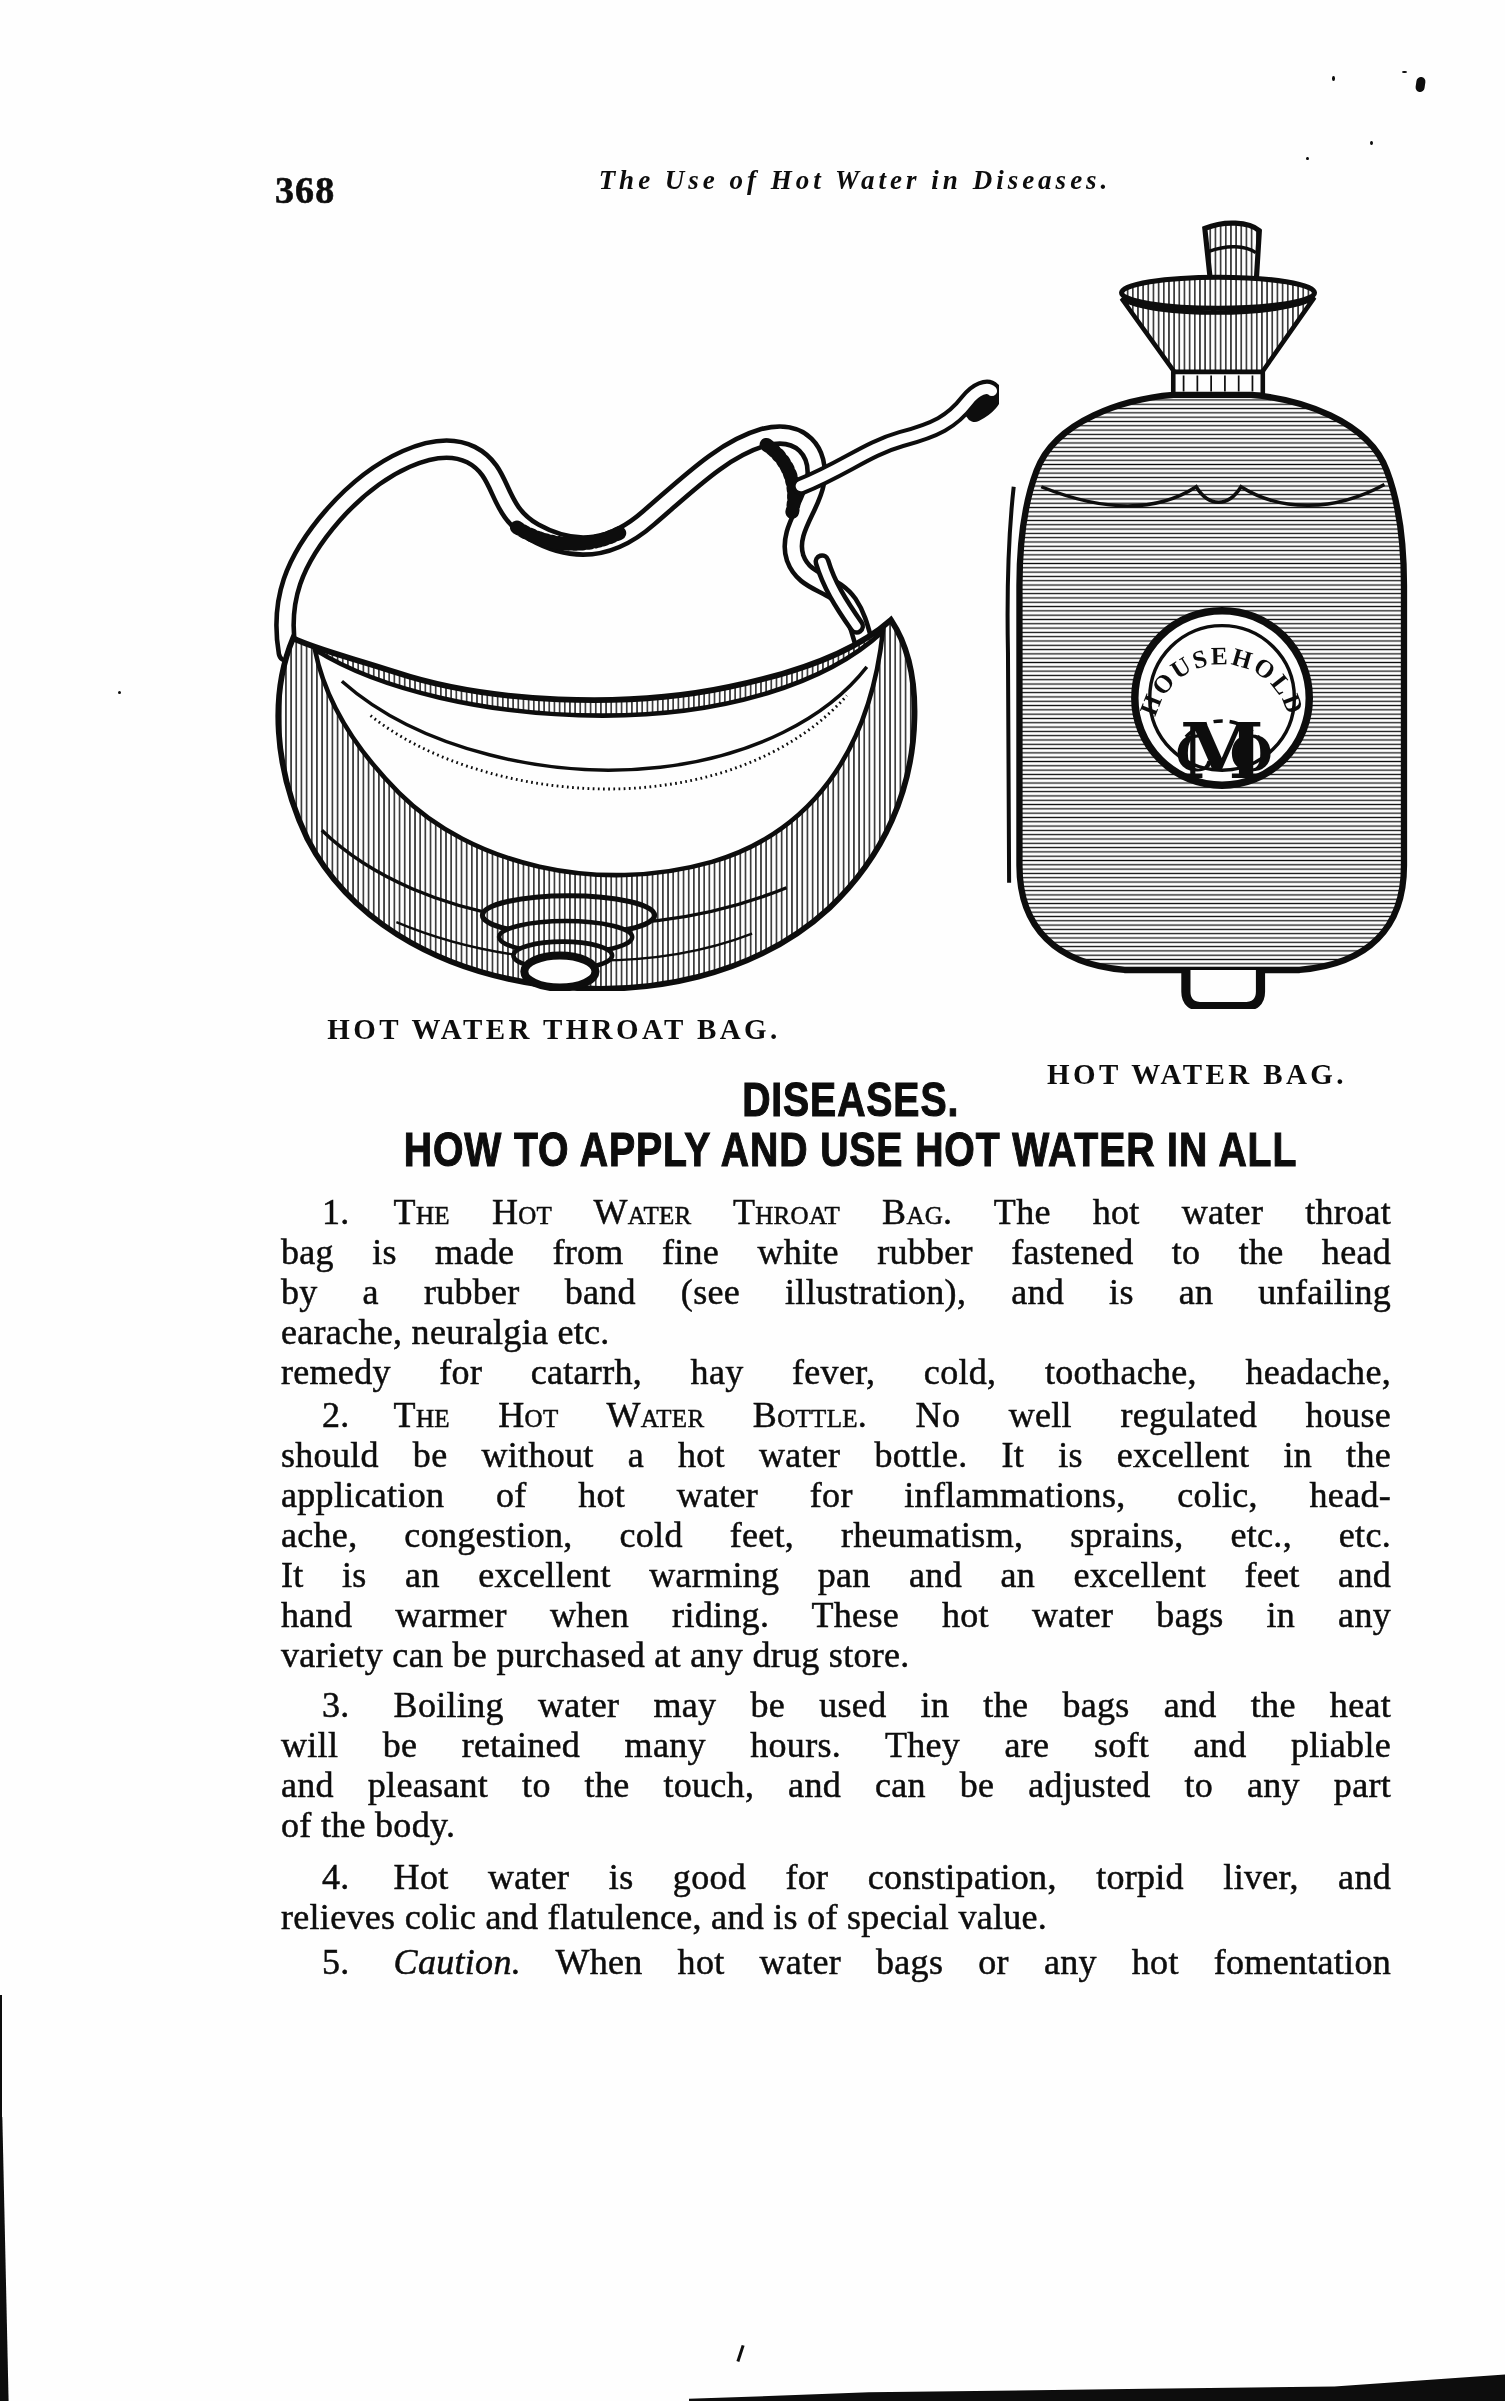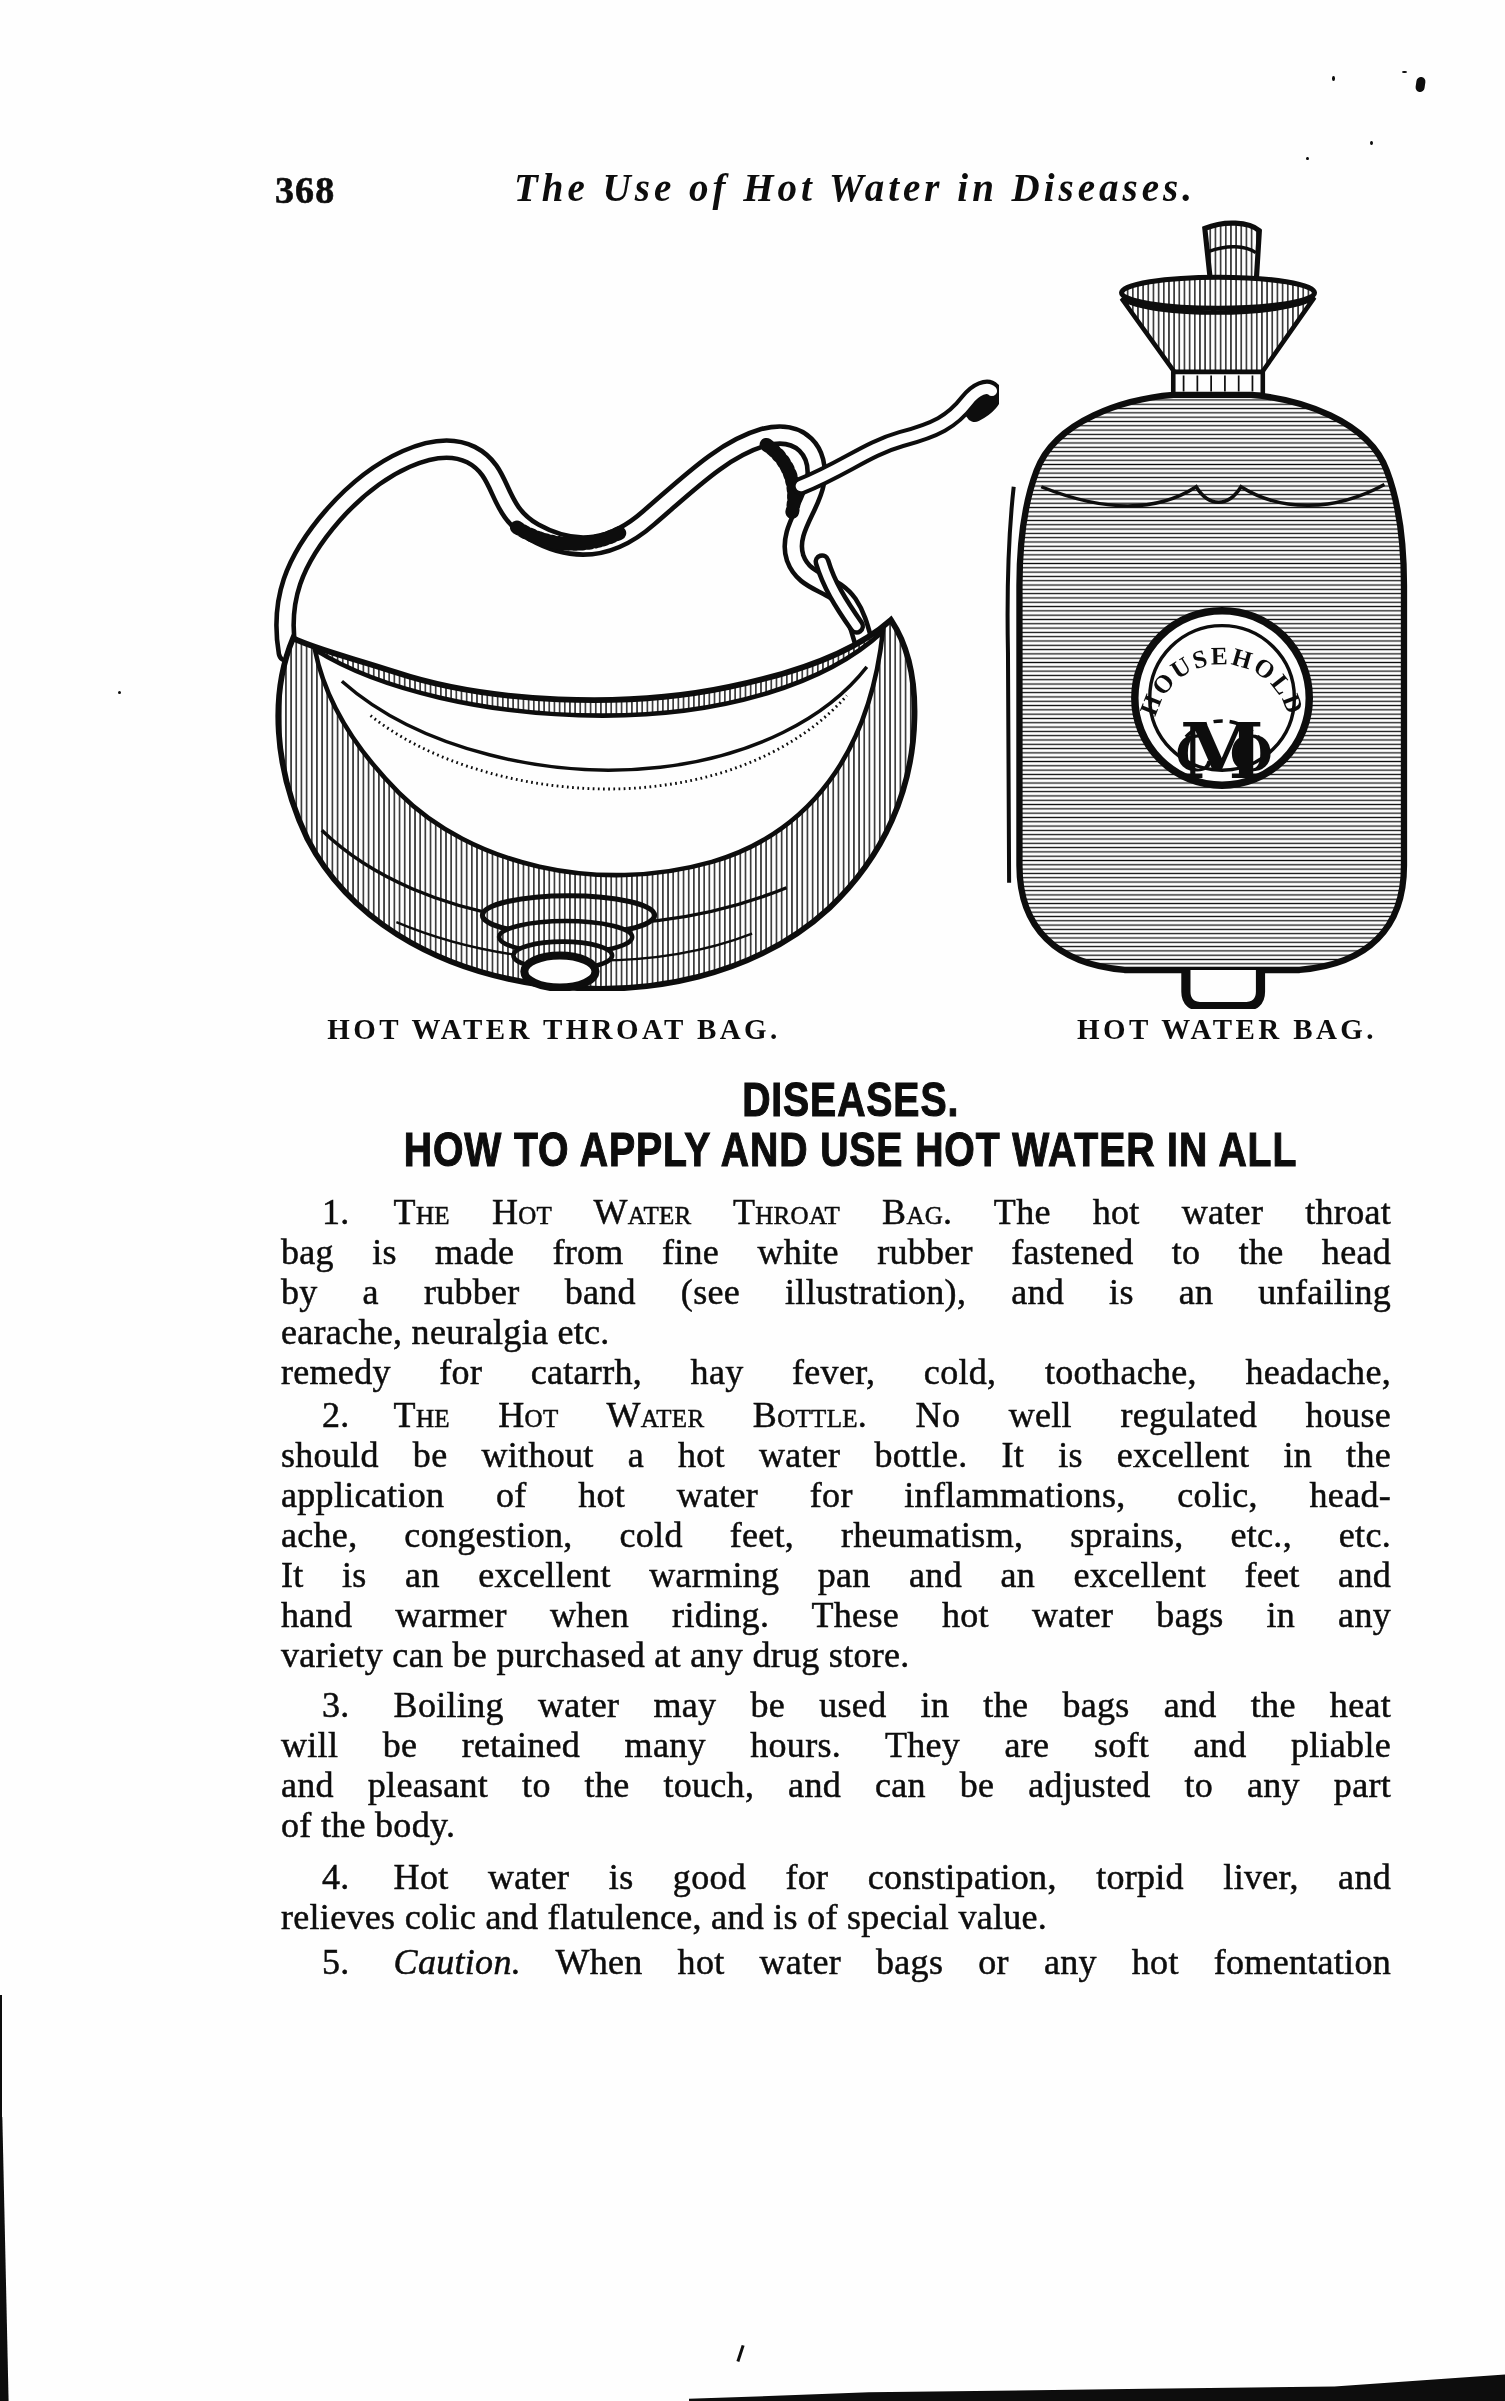--- a/index.html
+++ b/index.html
@@ -13,32 +13,32 @@
     color:#0d0d0d;
   }
   
   .pagenum{
     position:absolute;left:275px;top:168px;
     font-size:38px;font-weight:700;letter-spacing:1.1px;
     -webkit-text-stroke:0.6px #0d0d0d;
   }
   .runtitle{
     position:absolute;left:505px;top:165px;width:700px;
-    font-size:39px;font-style:italic;font-weight:700;
+    font-size:27px;font-style:italic;font-weight:700;
     letter-spacing:4px;text-align:center;white-space:nowrap;
   }
   
   .fig{position:absolute;}
   .caption{
     position:absolute;top:1013px;
     font-size:29px;font-weight:700;letter-spacing:3.4px;
     text-align:center;white-space:nowrap;
   }
   #cap1{left:321px;width:466px;}
-  #cap2{left:1057px;width:340px;}
+  #cap2{left:1027px;width:340px;margin-top:45px;}
   
   .heading{
     position:absolute;left:281px;top:1074px;width:1139px;
     text-align:center;
     font-family:"Liberation Sans",sans-serif;
     font-weight:700;
   }
   .heading .hline{height:50px;line-height:50px;font-size:49px;}
   .cond{display:inline-block;transform:scaleX(0.80);transform-origin:50% 50%;
         letter-spacing:1.1px;-webkit-text-stroke:1.1px #0d0d0d;white-space:nowrap;}

